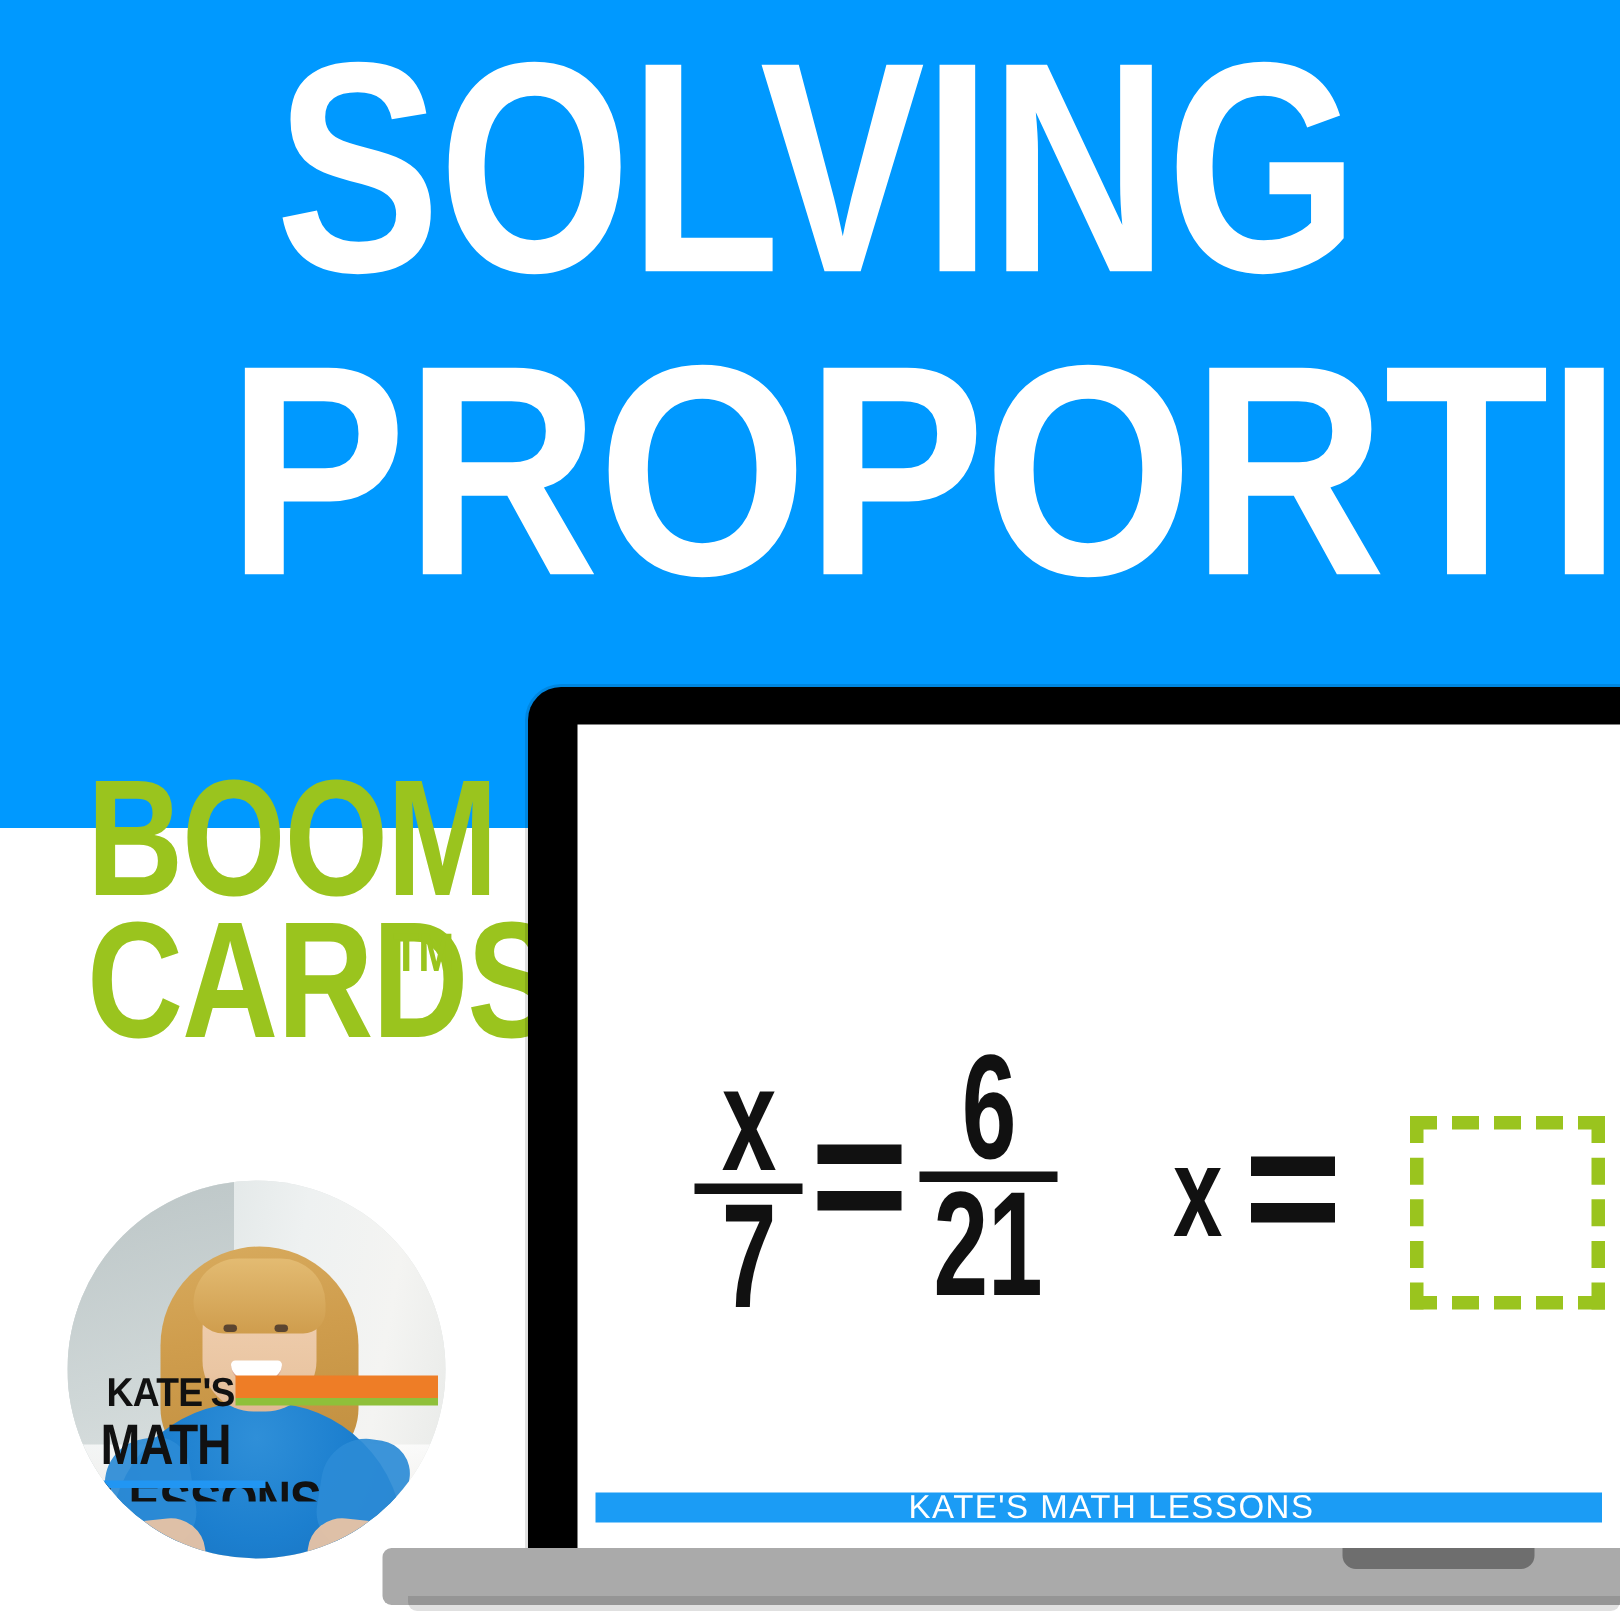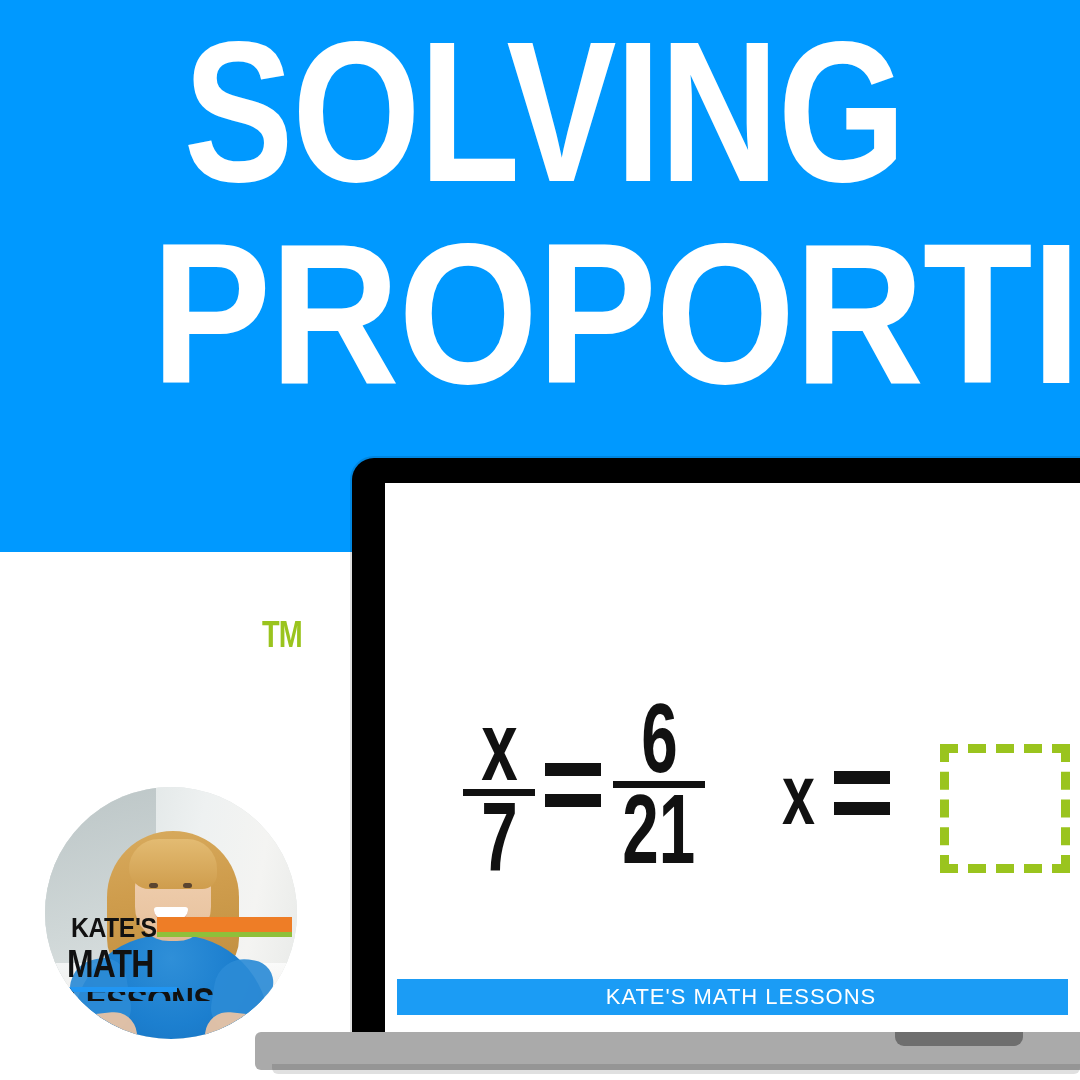--- a/index.html
+++ b/index.html
@@ -462,21 +462,21 @@
     height: 129px;
     border: 9px dashed #9ac41e;
     background: #ffffff;
   }
 
   #card-footer {
     position: absolute;
     left: 12px;
     bottom: 17px;
     width: 671px;
-    height: 36px;
+    height: 20px;
     background: #1b9cf5;
     display: flex;
     align-items: center;
     justify-content: center;
     padding-left: 17px;
   }
   #card-footer-text {
     color: #ffffff;
     font-family: "Liberation Sans", sans-serif;
     font-weight: 400;
@@ -488,20 +488,24 @@
 </head>
 <body>
 
 <div id="poster">
 
   <div id="header-banner">
     <div class="title-line" id="title-line-1">SOLVING</div>
     <div class="title-line" id="title-line-2">PROPORTIONS</div>
   </div>
 
+  <div id="boom-logo">
+    <div class="boom-line" id="boom-line-1">BOOM</div>
+    <div class="boom-line" id="boom-line-2">CARDS</div>
+  </div>
   <div id="boom-tm">TM</div>
 
   <div id="avatar">
     <div class="photo-bg">
       <div class="photo-bg-panel"></div>
       <div class="photo-desk"></div>
     </div>
     <div class="fig-hair-back"></div>
     <div class="fig-neck"></div>
     <div class="fig-torso"></div>

